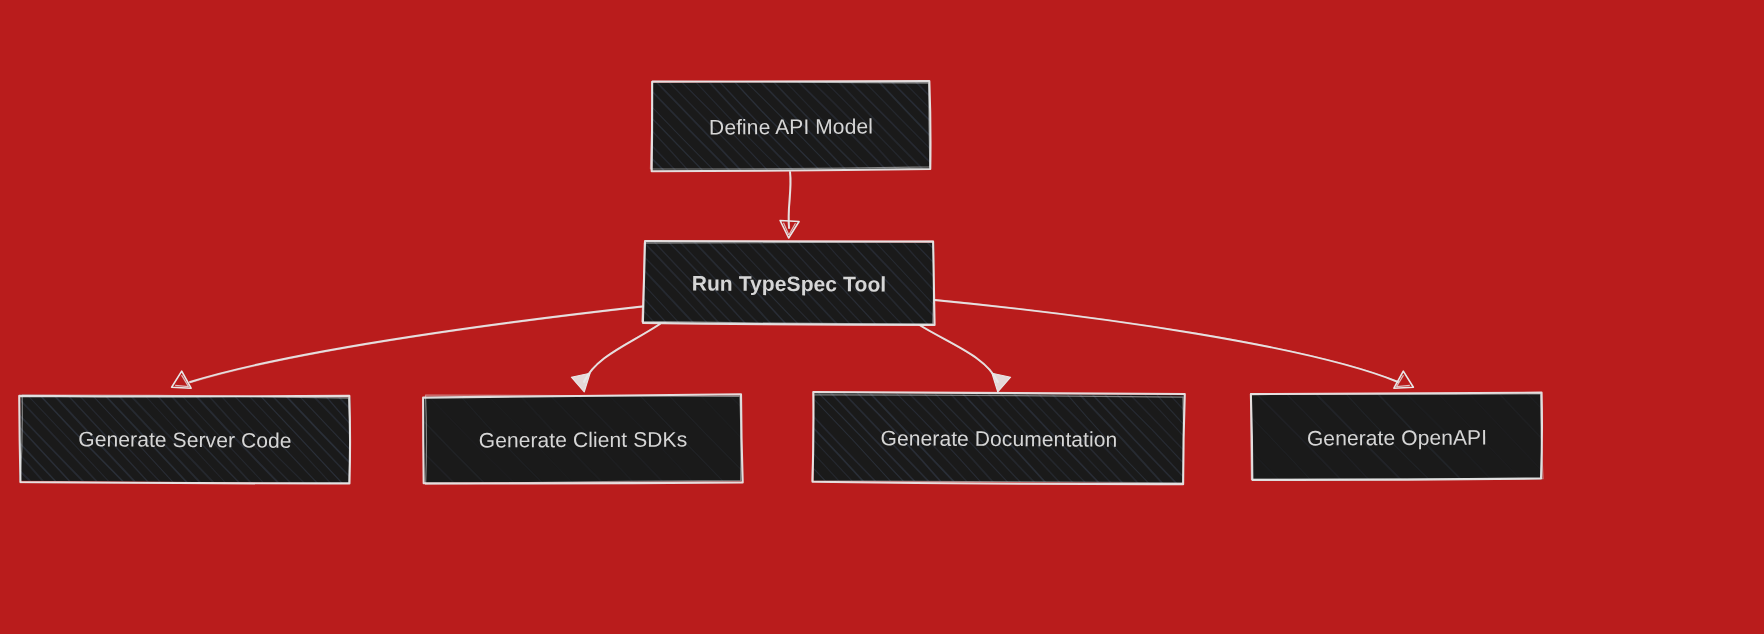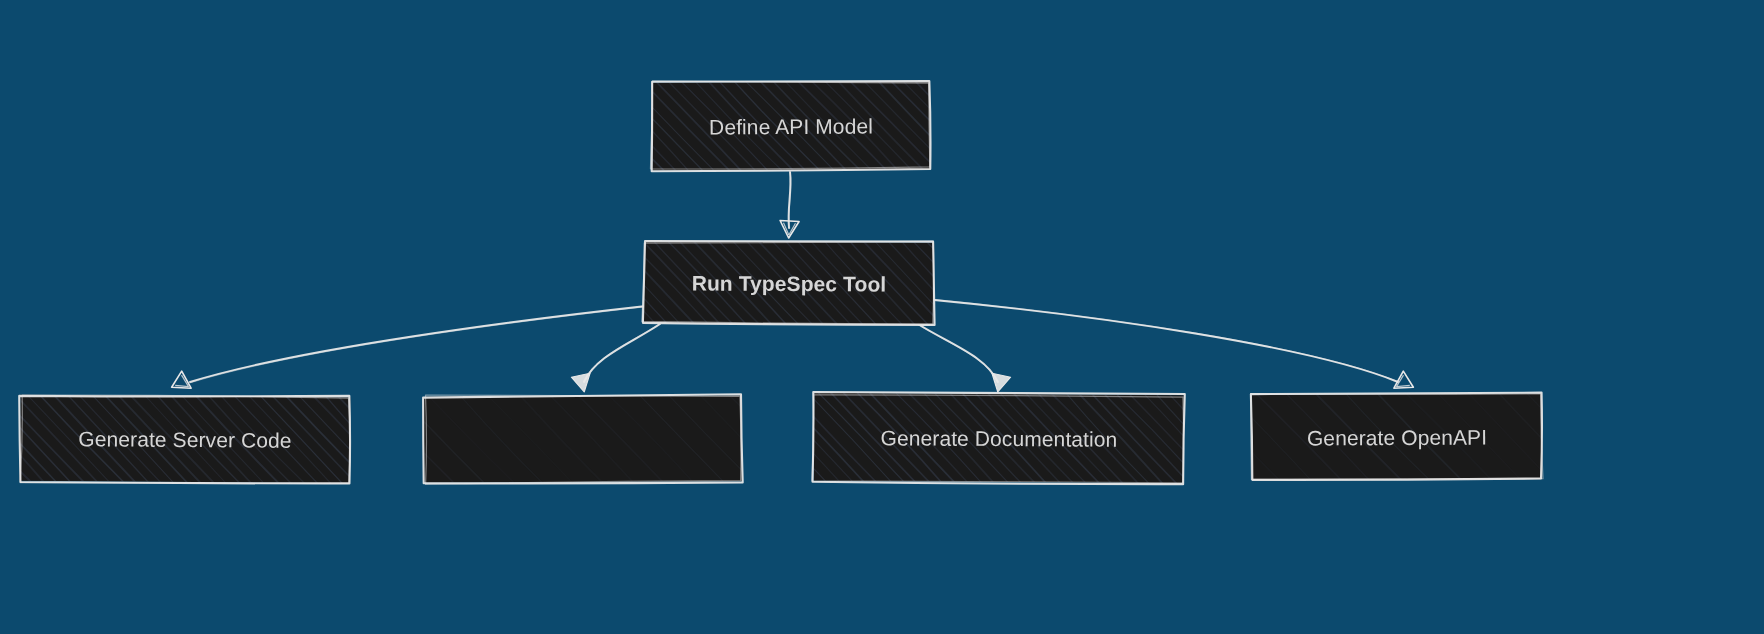--- a/index.html
+++ b/index.html
@@ -44,21 +44,21 @@
     font-weight: 400;
     letter-spacing: .1px;
     white-space: nowrap;
     text-align: center;
     line-height: 1;
   }
 </style>
 </head>
 <body>
 
-<div id="stage" style="width: 1764px; height: 634px; background: #0c4a6e;">
+<div id="stage" style="width: 1764px; height: 634px; background: #b91c1c;">
   <svg id="edge-layer" viewBox="0 0 1764 634" width="1764" height="634">
       <defs></defs>
       <g>
         <path d="M 790 172 C 792 192 787 208 789 228" fill="none" stroke="#e8e8e8" stroke-width="1.9" stroke-opacity="0.95" stroke-linecap="round"></path>
         <path d="M 790 172 C 792 192 787 208 789 228" fill="none" stroke="#e8e8e8" stroke-width="1" stroke-opacity="0.45" stroke-linecap="round" transform="translate(0.62,0.04)"></path>
         <g transform="translate(789,232) rotate(3)">
           <path d="M -9.5 -11 L 9.5 -11 L 0 6 Z" fill="none" stroke="#e8e8e8" stroke-width="1.6" stroke-linejoin="round"></path>
           <path d="M -6 -9 L 0 3" stroke="#e8e8e8" stroke-width="1.2" stroke-opacity="0.8" fill="none"></path>
           <path d="M 6 -9 L 0 3" stroke="#e8e8e8" stroke-width="1.2" stroke-opacity="0.8" fill="none"></path>
         </g>
@@ -282,20 +282,21 @@
               <path d="M 274.8 -2 Q 319.1 44.3 360.5 88" stroke="#3a4356" stroke-width="1.71" stroke-opacity="0.07" fill="none" stroke-linecap="round"></path>
               <path d="M 303.5 -2 Q 348.4 42.4 391.2 88" stroke="#3a4356" stroke-width="1.40" stroke-opacity="0.13" fill="none" stroke-linecap="round"></path>
               <path d="M 333.4 -2 Q 375.6 43.8 421.0 88" stroke="#3a4356" stroke-width="1.39" stroke-opacity="0.23" fill="none" stroke-linecap="round"></path>
               <path d="M 362.7 -2 Q 406.9 43.5 450.6 88" stroke="#3a4356" stroke-width="1.07" stroke-opacity="0.24" fill="none" stroke-linecap="round"></path>
               <path d="M 395.3 -2 Q 436.3 42.5 481.3 88" stroke="#3a4356" stroke-width="1.64" stroke-opacity="0.22" fill="none" stroke-linecap="round"></path>
             </g>
             <path d="M -0.7 0.9 Q 157.4 -0.7 317.2 -1.1 Q 317.2 43.1 318.5 87.1 Q 158.9 87.9 -0.5 86.5 Q -0.9 43.0 -0.7 0.9 Z" fill="none" stroke="#e8e8e8" stroke-width="2.1" stroke-opacity="0.95" stroke-linecap="round" stroke-linejoin="round"></path>
             <path d="M 1.7 -1.7 Q 158.7 0.0 316.1 1.0 Q 317.5 44.6 316.5 85.3 Q 158.6 85.2 1.4 87.7 Q 3.4 44.1 1.7 -1.7 Z" fill="none" stroke="#e8e8e8" stroke-width="1.2" stroke-opacity="0.5" stroke-linecap="round" stroke-linejoin="round"></path>
           </g>
         </svg>
+        <div class="node-label" style="color: rgb(214, 214, 214);">Generate Client SDKs</div>
       </div>
       <div class="node" style="left: 814px; top: 394px; width: 370px; height: 88px; transform: rotate(0.35deg);">
         <svg class="node-svg" width="398" height="116">
           <defs>
             <clipPath id="clip-generate-documentation">
               <rect x="0" y="0" width="370" height="88"></rect>
             </clipPath>
           </defs>
           <g transform="translate(14,14)">
             <rect x="0" y="0" width="370" height="88" fill="#1a1a1a"></rect>

